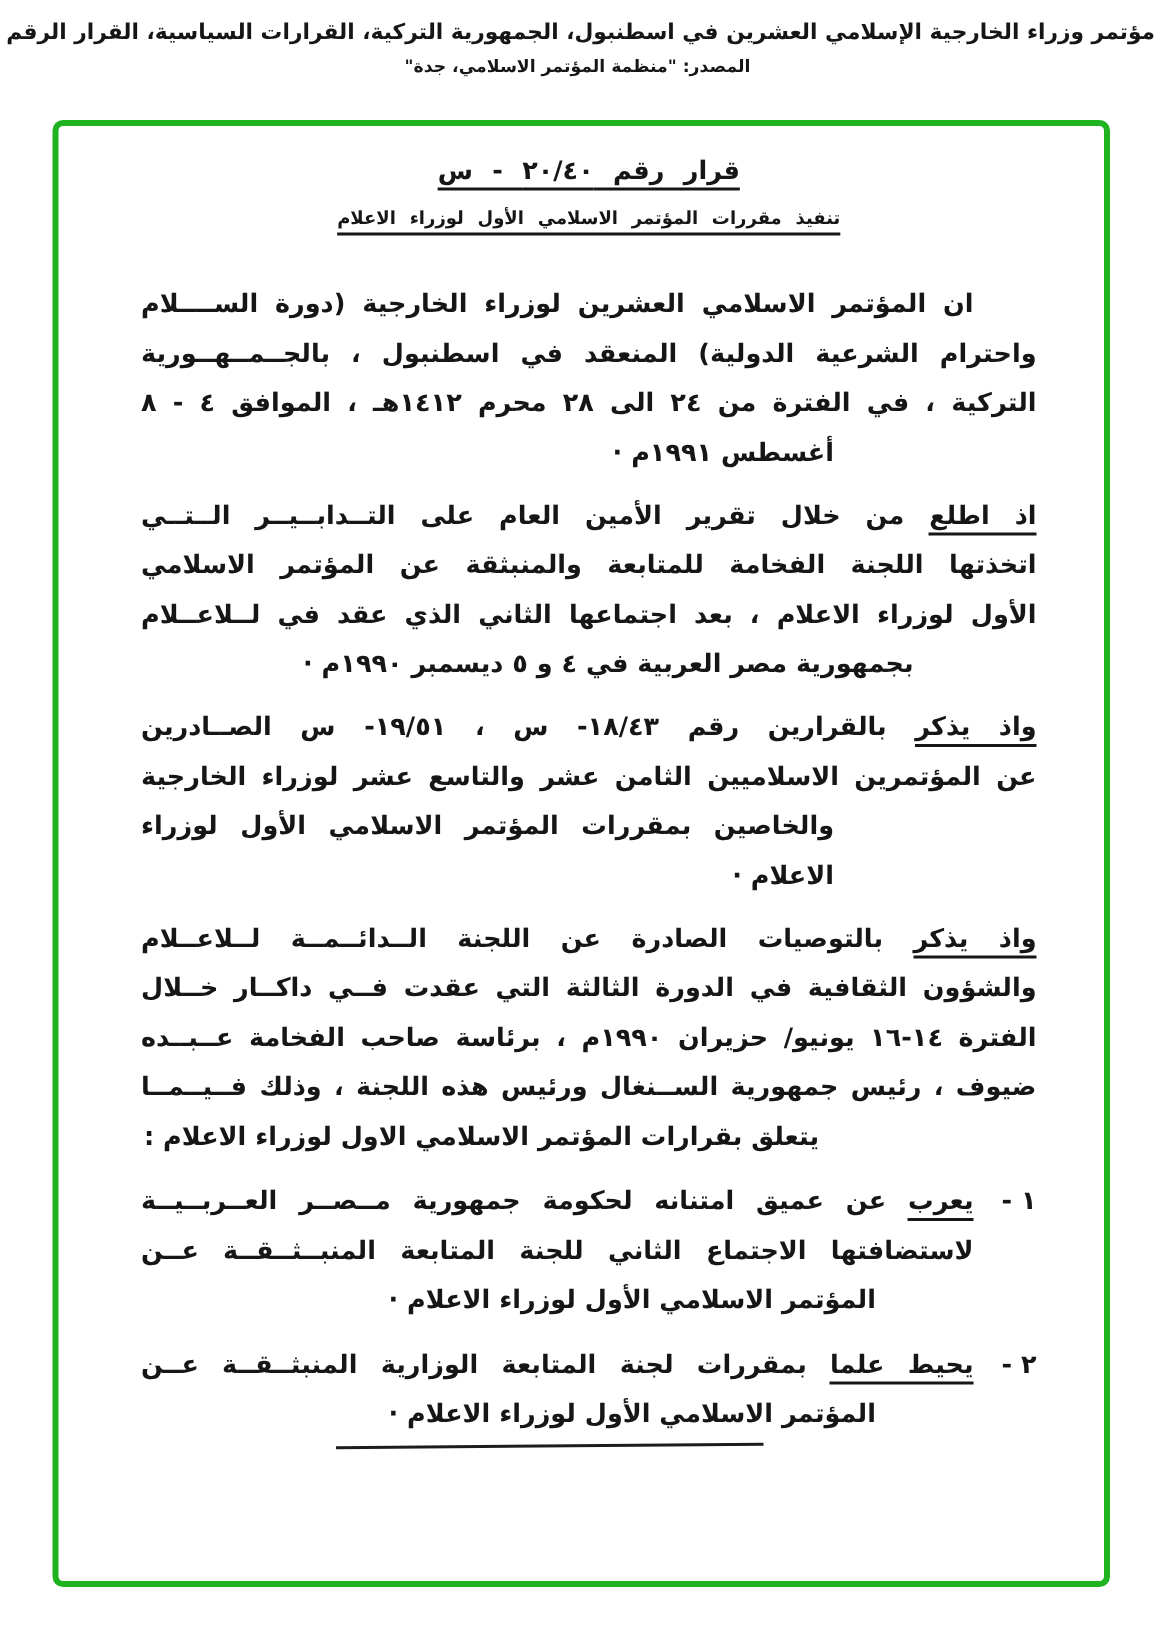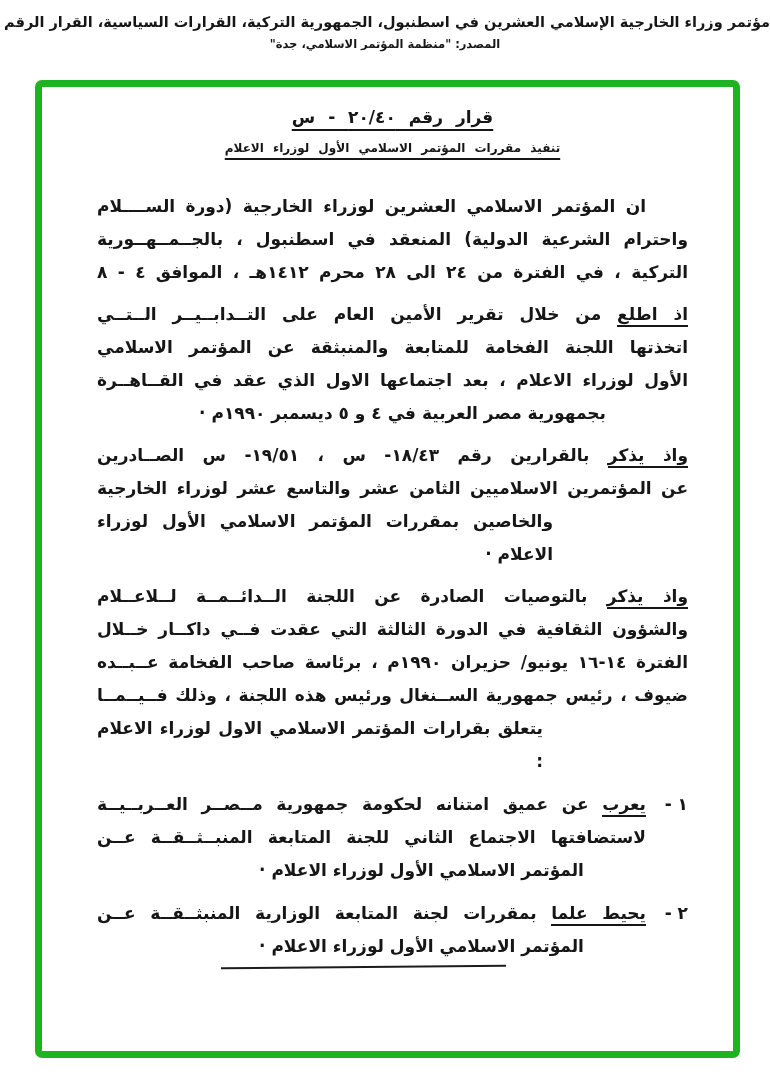--- a/index.html
+++ b/index.html
@@ -4,21 +4,21 @@
 <style>
   html,body{margin:0;padding:0;background:#ffffff;}
   .page{position:relative;width:770px;height:1087px;background:#ffffff;overflow:hidden;
         font-family:"DejaVu Sans",sans-serif;color:#161616;}
   
   .doc-header{position:absolute;top:10px;left:0;right:0;text-align:center;direction:rtl;font-weight:bold;}
   .hl1{font-size:14.5px;line-height:25px;white-space:nowrap;}
   .hl2{font-size:11.5px;line-height:17px;margin-top:1px;}
   
   .frame{position:absolute;left:35px;top:80px;width:705px;height:978px;box-sizing:border-box;
-         border:7px solid #f97316;border-radius:7px;background:#ffffff;
+         border:4px solid #f97316;border-radius:7px;background:#ffffff;
          padding:17px 45px 0 55px;direction:rtl;}
   
   .title-block{text-align:center;font-weight:bold;}
   .t1{font-size:17px;word-spacing:7px;line-height:26px;}
   .t2{font-size:16px;line-height:26px;margin-top:8px;}
   .t3{font-size:12px;word-spacing:5px;line-height:28px;margin-top:4px;}
   .u{text-decoration:underline;text-decoration-thickness:1.6px;text-underline-offset:6px;}
   
   .body{margin-top:28px;font-size:17px;font-weight:bold;}
   .para{margin:0 0 9px 0;}
@@ -50,27 +50,28 @@
       <div class="t1"><span class="u">قرار رقم ٢٠/٤٠ - س</span></div>
       <div class="t3"><span class="u">تنفيذ مقررات المؤتمر الاسلامي الأول لوزراء الاعلام</span></div>
     </div>
 
     <div class="body">
         <div class="para">
           <div class="lines">
             <div class="line f">ان المؤتمر الاسلامي العشرين لوزراء الخارجية (دورة الســــلام</div>
             <div class="line j">واحترام الشرعية الدولية) المنعقد في اسطنبول ، بالجــمــهــورية</div>
             <div class="line j">التركية ، في الفترة من ٢٤ الى ٢٨ محرم ١٤١٢هـ ، الموافق ٤ - ٨</div>
+            <div class="line e1">أغسطس ١٩٩١م ·</div>
           </div>
         </div>
         <div class="para">
           <div class="lines">
             <div class="line j"><span class="lead">اذ اطلع</span> من خلال تقرير الأمين العام على التــدابــيــر الــتــي</div>
             <div class="line j">اتخذتها اللجنة الفخامة للمتابعة والمنبثقة عن المؤتمر الاسلامي</div>
-            <div class="line j">الأول لوزراء الاعلام ، بعد اجتماعها الاول الذي عقد في القــاهــرة</div>
+            <div class="line j">الأول لوزراء الاعلام ، بعد اجتماعها الثاني الذي عقد في لــلاعــلام</div>
             <div class="line e2">بجمهورية مصر العربية في ٤ و ٥ ديسمبر ١٩٩٠م ·</div>
           </div>
         </div>
         <div class="para">
           <div class="lines">
             <div class="line j"><span class="lead">واذ يذكر</span> بالقرارين رقم ١٨/٤٣- س ، ١٩/٥١- س الصــادرين</div>
             <div class="line j">عن المؤتمرين الاسلاميين الثامن عشر والتاسع عشر لوزراء الخارجية</div>
             <div class="line e3">والخاصين بمقررات المؤتمر الاسلامي الأول لوزراء الاعلام ·</div>
           </div>
         </div>

